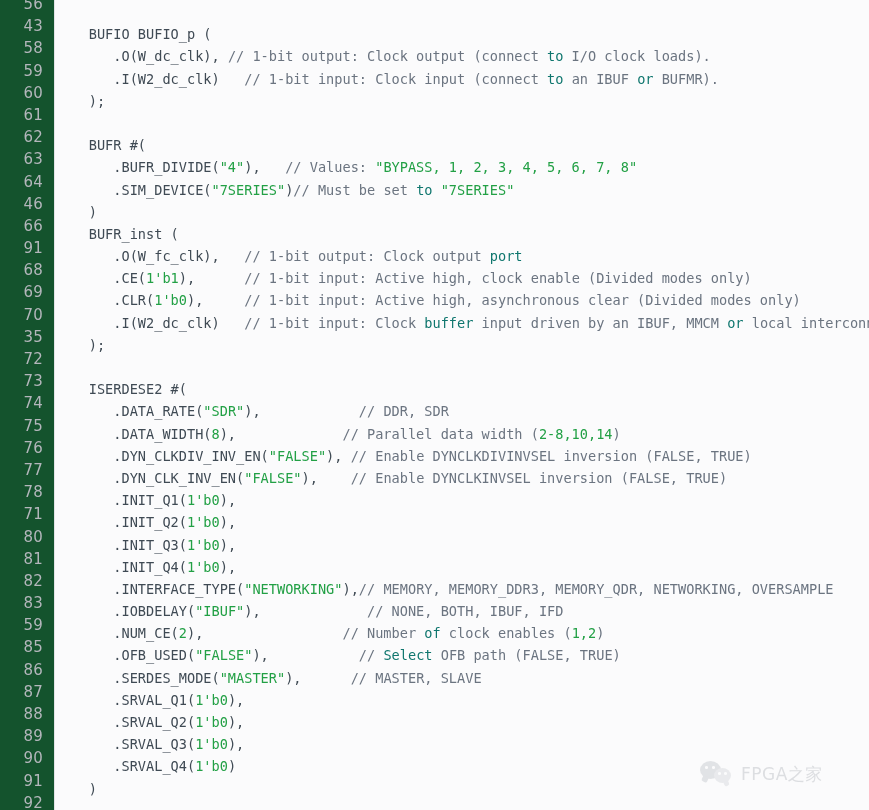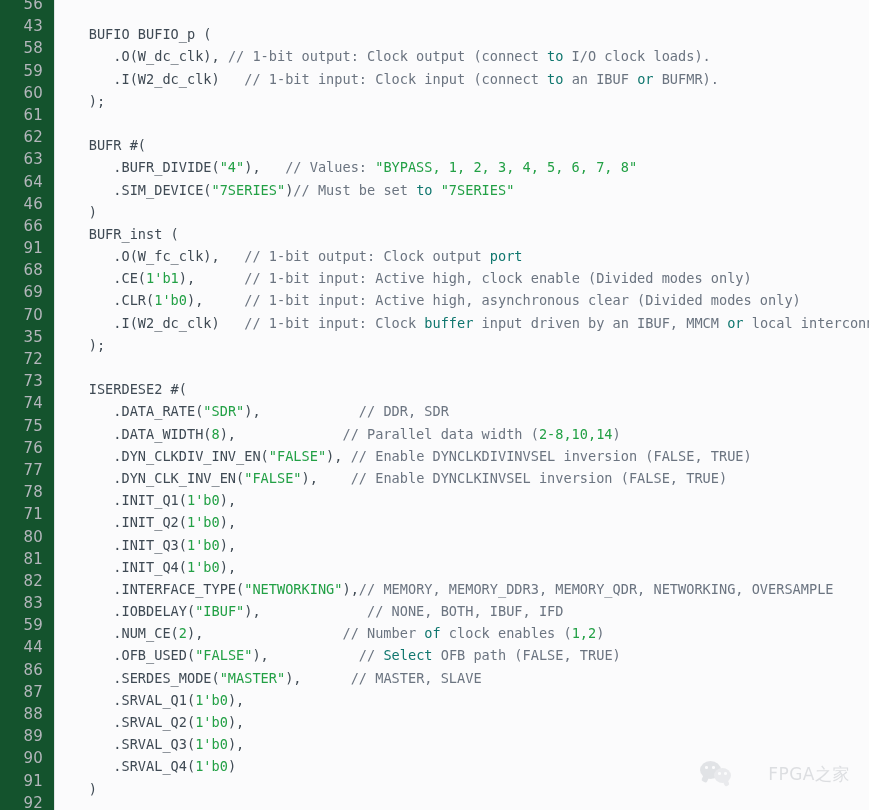--- a/index.html
+++ b/index.html
@@ -65,21 +65,20 @@
   #watermark {
     position: absolute;
     left: 700px;
     top: 756px;
     width: 150px;
     height: 36px;
     display: flex;
     align-items: center;
     gap: 7px;
     opacity: 0.5;
-    justify-content: space-between;
   }
   #wechat-icon { position: relative; width: 34px; height: 28px; }
   .bub {
     position: absolute;
     background: #c9ccd1;
     border-radius: 50%;
   }
   .bub-big { width: 21px; height: 18px; left: 0px; top: 1px; }
   .bub-sml { width: 17px; height: 15px; left: 14px; top: 8px; background: #d9dbdf; }
   .bub-big:after {
@@ -143,21 +142,21 @@
         <span class="lineno">75</span>
         <span class="lineno">76</span>
         <span class="lineno">77</span>
         <span class="lineno">78</span>
         <span class="lineno">71</span>
         <span class="lineno">80</span>
         <span class="lineno">81</span>
         <span class="lineno">82</span>
         <span class="lineno">83</span>
         <span class="lineno">59</span>
-        <span class="lineno">44</span>
+        <span class="lineno">85</span>
         <span class="lineno">86</span>
         <span class="lineno">87</span>
         <span class="lineno">88</span>
         <span class="lineno">89</span>
         <span class="lineno">90</span>
         <span class="lineno">91</span>
         <span class="lineno">92</span>
       </div>
   </div>
 

